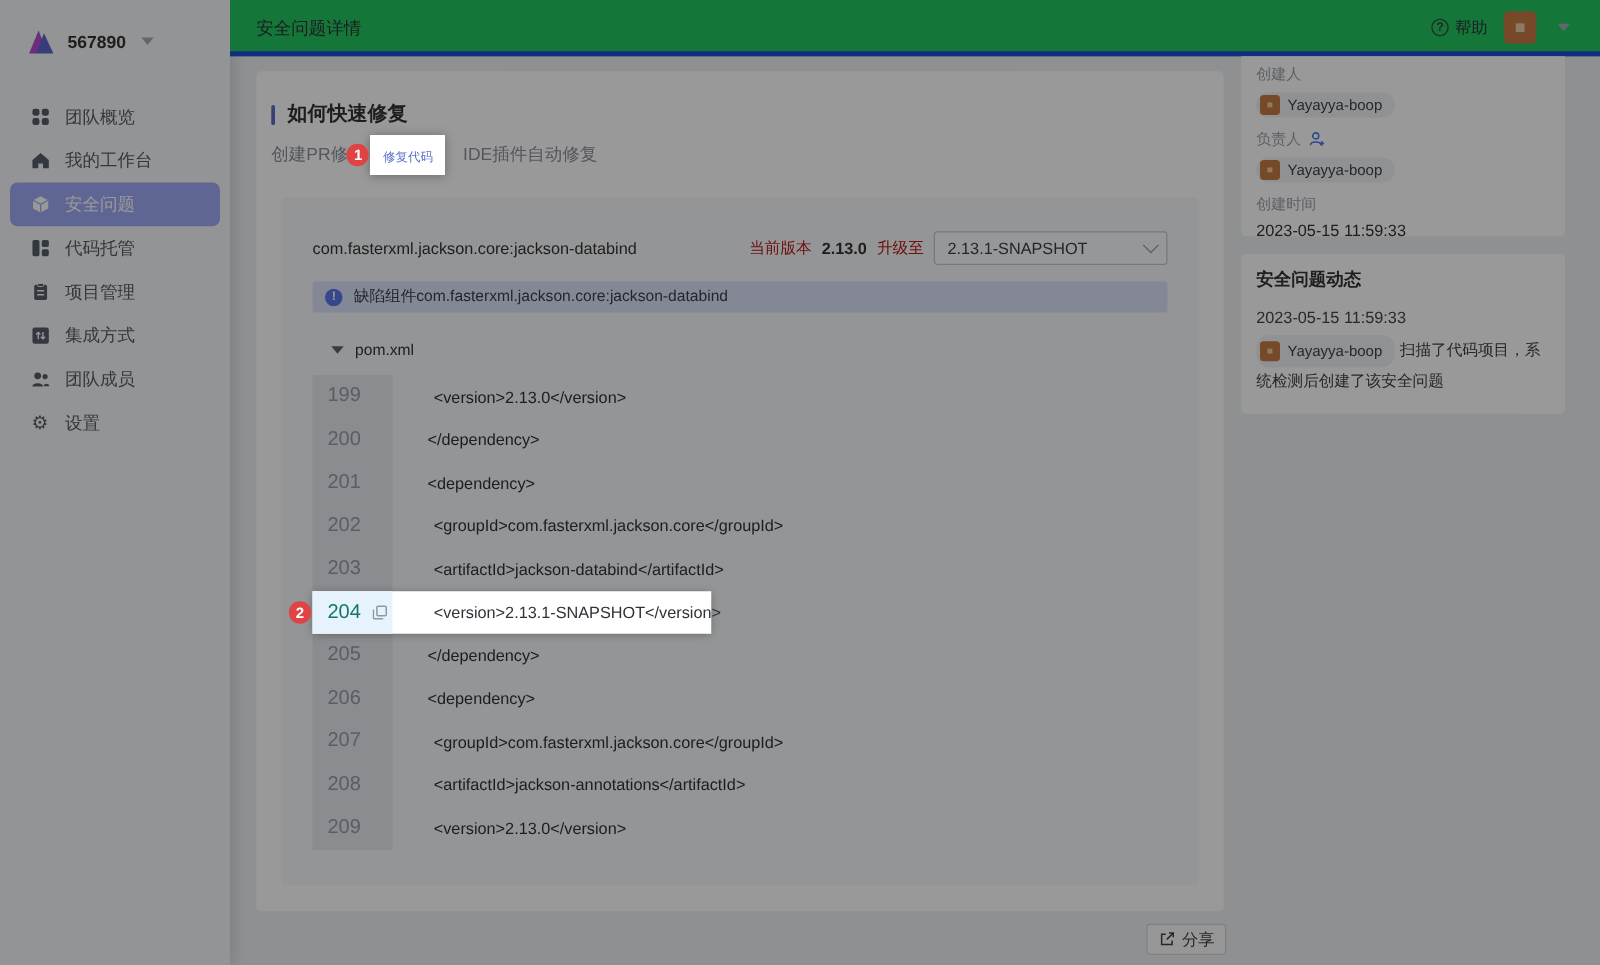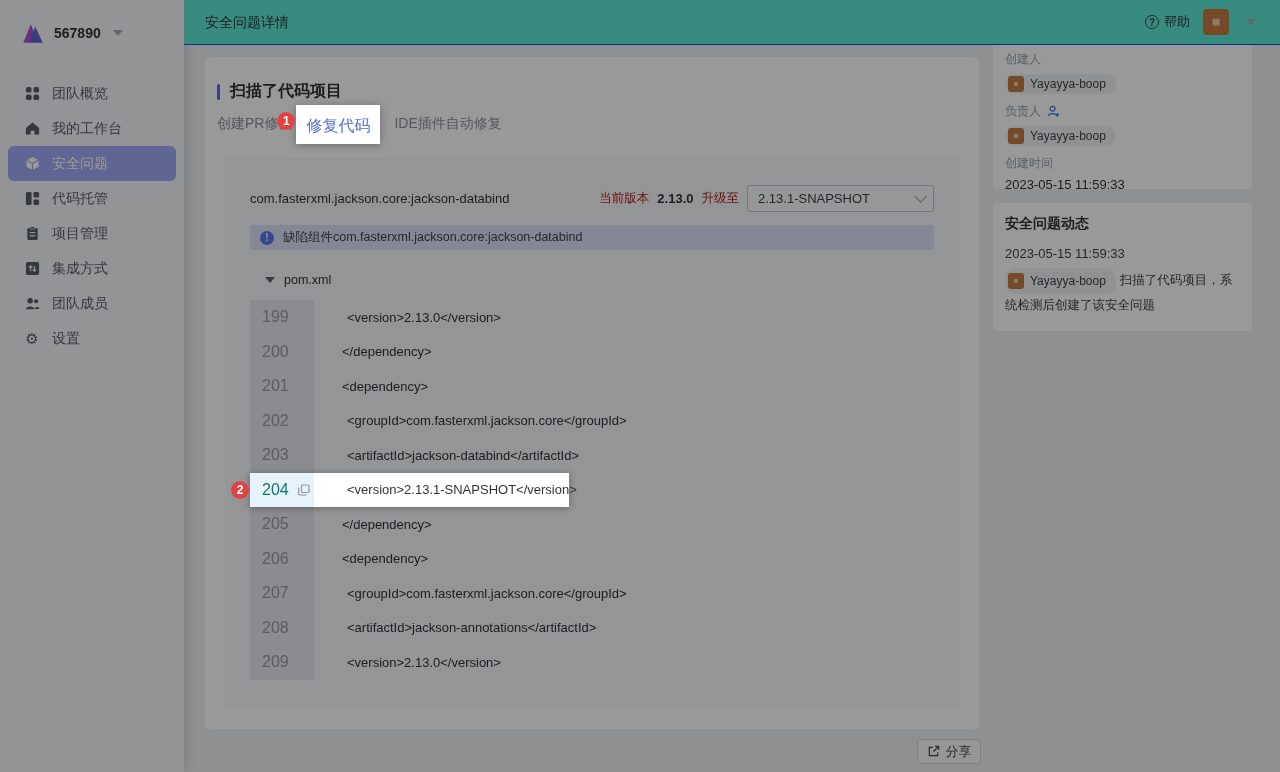--- a/index.html
+++ b/index.html
@@ -18,21 +18,21 @@
   .side-nav { margin-top:30px; }
   .nav-item { height:35px; display:flex; align-items:center; gap:12px; padding-left:24px;
     color:#565d68; font-size:14px; cursor:pointer; }
   .nav-item .nicon { width:16px; height:16px; flex:0 0 16px; display:flex; align-items:center; justify-content:center; color:#565d68; }
   .nav-item.active { background:#a0aaf5; color:#fff; border-radius:6px; margin:0 8px; padding-left:16px; }
   .nav-item.active .nicon { color:#fff; }
   .gear-glyph { font-size:15px; line-height:16px; }
 
   
   .topbar { position:absolute; left:184px; top:0; width:1096px; height:45px;
-    background:#5eead4; border-bottom:1px solid #1d4ed8; }
+    background:#22c55e; border-bottom:4px solid #1d4ed8; }
   .topbar-title { position:absolute; left:21px; top:0; line-height:44px; font-size:14px; color:#2f3338; }
   .topbar-right { position:absolute; right:24px; top:0; height:44px; display:flex; align-items:center; gap:13px; }
   .help-group { display:flex; align-items:center; gap:5px; cursor:pointer; }
   .help-icon { width:14px; height:14px; border:1.3px solid #3f4348; border-radius:50%;
     font-size:10px; color:#3f4348; display:flex; align-items:center; justify-content:center; font-weight:bold; }
   .help-label { font-size:13px; color:#2f3338; }
   .avatar { background:#c57a44; border-radius:4px; position:relative; cursor:pointer; }
   .avatar::after { content:""; position:absolute; left:50%; top:50%; transform:translate(-50%,-50%);
     width:26%; height:26%; background:#e9cba6; }
   .avatar-lg { width:26px; height:26px; }
@@ -45,21 +45,21 @@
   .section-head { display:flex; align-items:center; gap:10px; margin:24px 0 0 12px; }
   .section-bar { width:3px; height:16px; background:#5a6fc7; border-radius:2px; }
   .section-title { font-size:16px; color:#333; font-weight:bold; }
 
   .tabs { display:flex; align-items:center; margin:12px 0 0 12px; height:20px; }
   .tab { font-size:14px; color:#8a8f99; cursor:pointer; white-space:nowrap; }
   .tab-first { margin-right:4px; }
   .tab-last  { margin-left:14px; }
   .tab-spotlight { position:relative; z-index:901; background:#fff; padding:11px 10px 7px;
     box-shadow:0 1px 8px rgba(0,0,0,.30); cursor:pointer; }
-  .tab-active-label { font-size:16px; color:#5a6fc7; display:block; }
+  .tab-active-label { font-size:10px; color:#5a6fc7; display:block; }
   .tab-underline { height:3px; background:#5a6fc7; border-radius:2px; margin-top:8px; }
   .tour-badge { position:absolute; width:18px; height:18px; border-radius:50%; background:#e04343;
     color:#fff; font-size:12px; font-weight:bold; display:flex; align-items:center; justify-content:center; }
   .badge-1 { left:-19px; top:7px; }
 
   .tab-panel { position:relative; margin:24px 20px 0; width:734px; height:550px;
     background:#f7f8fa; border-radius:4px; padding:0 25px; }
   .comp-row { padding-top:27px; display:flex; align-items:center; justify-content:space-between; }
   .comp-name { font-size:13px; color:#333; }
   .comp-right { display:flex; align-items:center; gap:8px; }
@@ -216,21 +216,21 @@
       <span class="avatar avatar-lg"></span>
       <span class="caret-down"></span>
     </div>
   </header>
 
   <div class="content">
 
     <section class="main-card">
       <div class="section-head">
         <span class="section-bar"></span>
-        <span class="section-title">扫描了代码项目</span>
+        <span class="section-title">如何快速修复</span>
       </div>
 
       <div class="tabs">
         <span class="tab tab-first">创建PR修复</span>
         <span class="tab-spotlight">
           <span class="tour-badge badge-1">1</span>
           <span class="tab-active-label">修复代码</span>
           <span class="tab-underline"></span>
         </span>
         <span class="tab tab-last">IDE插件自动修复</span>

